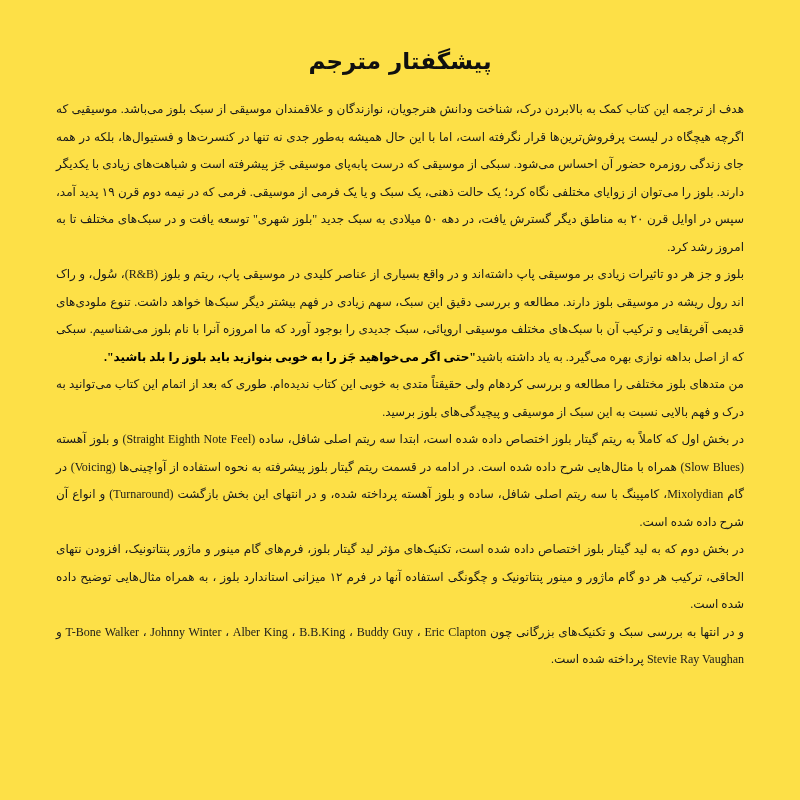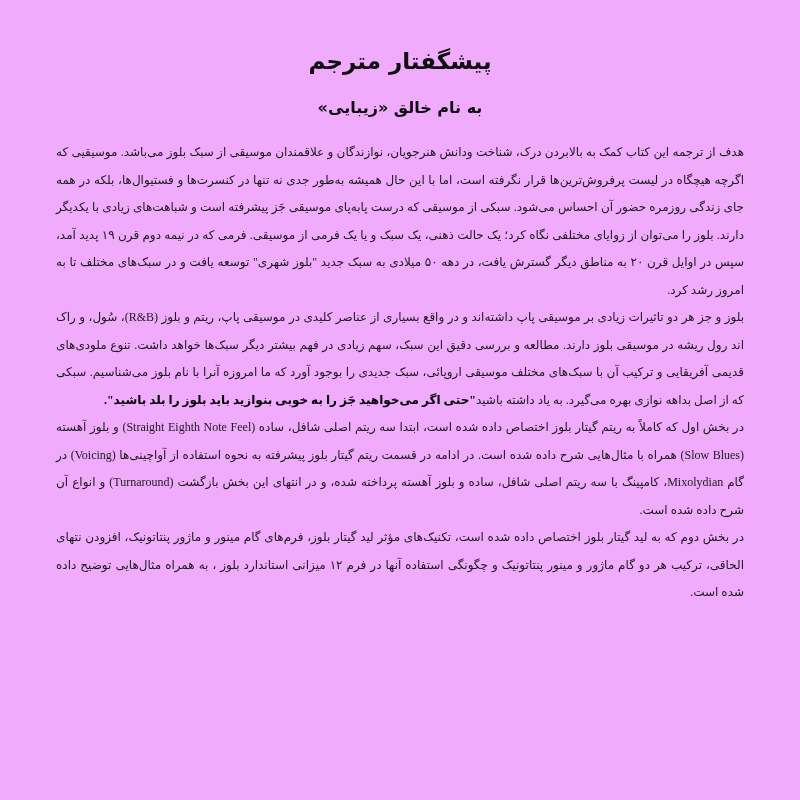--- a/index.html
+++ b/index.html
@@ -4,21 +4,21 @@
 <style>
   html, body {
     margin: 0;
     padding: 0;
     background: #ffffff;
   }
   .page {
     position: relative;
     width: 800px;
     height: 800px;
-    background: #f0abfc;
+    background: #fde047;
     box-sizing: border-box;
     padding: 46px 56px 0 56px;
     overflow: hidden;
     color: #141414;
     font-family: "Liberation Serif", "DejaVu Sans", serif;
   }
   .title {
     margin: 0 0 20px 0;
     text-align: center;
     direction: rtl;
@@ -50,20 +50,21 @@
     padding: 0;
   }
   .seg { font-weight: normal; }
   .seg.bold { font-weight: bold; color: #000; }
 </style>
 </head>
 <body>
 
 <div class="page">
   <h1 class="title">پیشگفتار مترجم</h1>
-  <h2 class="subtitle">به نام خالق «زیبایی»</h2>
   <div class="doc-body">
       <p class="para"><span class="seg">هدف از ترجمه این کتاب کمک به بالابردن درک، شناخت ودانش هنرجویان، نوازندگان و علاقمندان موسیقی از سبک بلوز می‌باشد. موسیقیی که اگرچه هیچگاه در لیست پرفروش‌ترین‌ها قرار نگرفته است، اما با این حال همیشه به‌طور جدی نه تنها در کنسرت‌ها و فستیوال‌ها، بلکه در همه جای زندگی روزمره حضور آن احساس می‌شود. سبکی از موسیقی که درست پابه‌پای موسیقی جَز پیشرفته است و شباهت‌های زیادی با یکدیگر دارند. بلوز را می‌توان از زوایای مختلفی نگاه کرد؛ یک حالت ذهنی، یک سبک و یا یک فرمی از موسیقی. فرمی که در نیمه دوم قرن ۱۹ پدید آمد، سپس در اوایل قرن ۲۰ به مناطق دیگر گسترش یافت، در دهه ۵۰ میلادی به سبک جدید "بلوز شهری" توسعه یافت و در سبک‌های مختلف تا به امروز رشد کرد.</span></p>
       <p class="para"><span class="seg">بلوز و جز هر دو تاثیرات زیادی بر موسیقی پاپ داشته‌اند و در واقع بسیاری از عناصر کلیدی در موسیقی پاپ، ریتم و بلوز (R&amp;B)، سُول، و راک اند رول ریشه در موسیقی بلوز دارند. مطالعه و بررسی دقیق این سبک، سهم زیادی در فهم بیشتر دیگر سبک‌ها خواهد داشت. تنوع ملودی‌های قدیمی آفریقایی و ترکیب آن با سبک‌های مختلف موسیقی اروپائی، سبک جدیدی را بوجود آورد که ما امروزه آنرا با نام بلوز می‌شناسیم. سبکی که از اصل بداهه نوازی بهره می‌گیرد. به یاد داشته باشید</span><span class="seg bold">"حتی اگر می‌خواهید جَز را به خوبی بنوازید باید بلوز را بلد باشید".</span></p>
+      <p class="para"><span class="seg">من متدهای بلوز مختلفی را مطالعه و بررسی کردهام ولی حقیقتاً متدی به خوبی این کتاب ندیده‌ام. طوری که بعد از اتمام این کتاب می‌توانید به درک و فهم بالایی نسبت به این سبک از موسیقی و پیچیدگی‌های بلوز برسید.</span></p>
       <p class="para"><span class="seg">در بخش اول که کاملاً به ریتم گیتار بلوز اختصاص داده شده است، ابتدا سه ریتم اصلی شافل، ساده (Straight Eighth Note Feel) و بلوز آهسته (Slow Blues) همراه با مثال‌هایی شرح داده شده است. در ادامه در قسمت ریتم گیتار بلوز پیشرفته به نحوه استفاده از آواچینی‌ها (Voicing) در گام Mixolydian، کامپینگ با سه ریتم اصلی شافل، ساده و بلوز آهسته پرداخته شده، و در انتهای این بخش بازگشت (Turnaround) و انواع آن شرح داده شده است.</span></p>
       <p class="para"><span class="seg">در بخش دوم که به لید گیتار بلوز اختصاص داده شده است، تکنیک‌های مؤثر لید گیتار بلوز، فرم‌های گام مینور و ماژور پنتاتونیک، افزودن نتهای الحاقی، ترکیب هر دو گام ماژور و مینور پنتاتونیک و چگونگی استفاده آنها در فرم ۱۲ میزانی استاندارد بلوز ، به همراه مثال‌هایی توضیح داده شده است.</span></p>
+      <p class="para"><span class="seg">و در انتها به بررسی سبک و تکنیک‌های بزرگانی چون Eric Clapton ‏، ‏Buddy Guy ‏، ‏B.B.King ‏، ‏Alber King ‏، ‏Johnny Winter ‏، ‏T-Bone Walker و Stevie Ray Vaughan پرداخته شده است.</span></p>
     </div>
 </div>
 
 </body></html>

